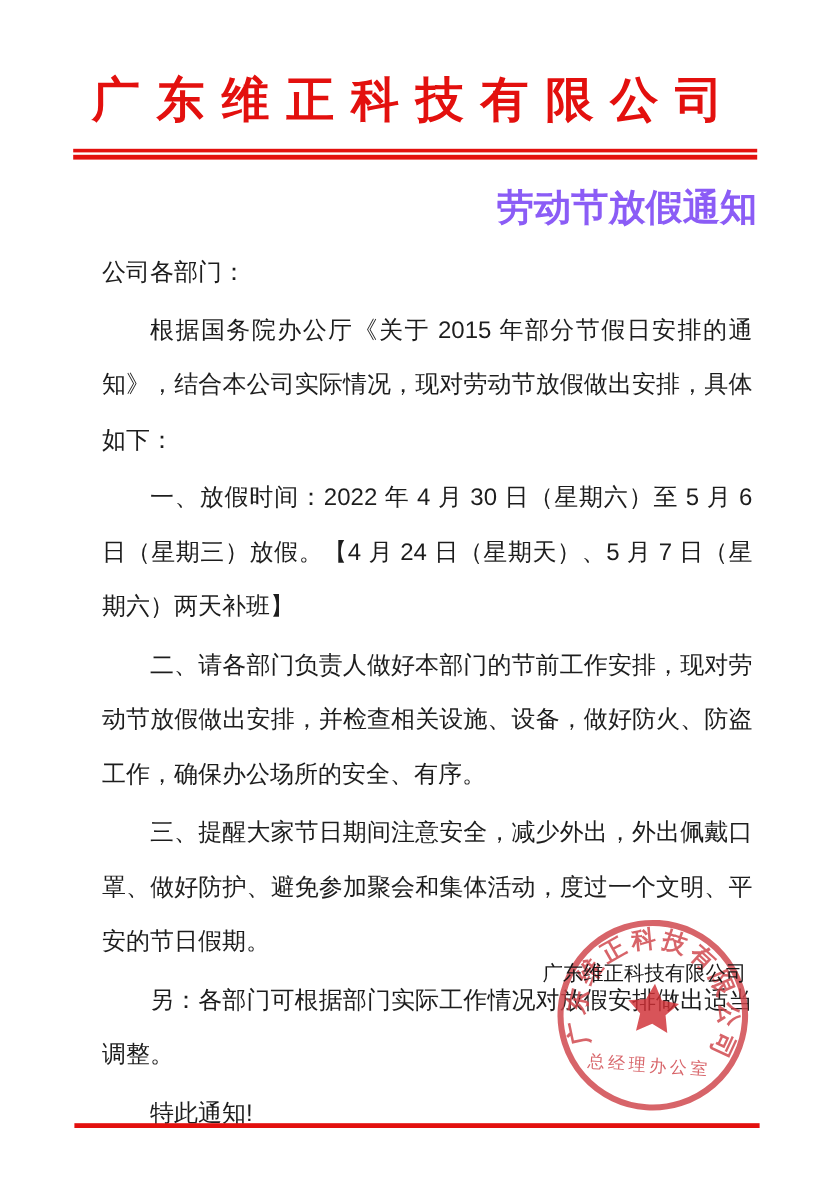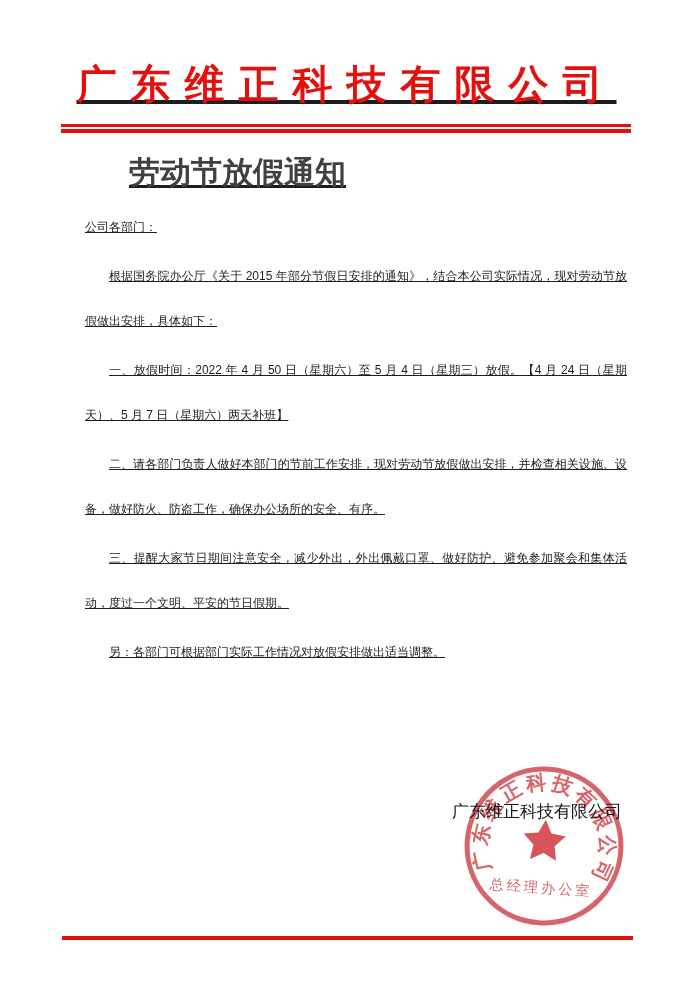--- a/index.html
+++ b/index.html
@@ -7,21 +7,21 @@
     --seal-red:#cf4349;
     --ink:#1d1d1d;
   }
   html,body{margin:0;padding:0;}
   body{
     width:693px;height:1000px;background:#ffffff;
     font-family:"Liberation Sans","DejaVu Sans",sans-serif;
     color:var(--ink);
     overflow:hidden;
   }
-  .page{position:relative;width:693px;height:864px;background:#fff;text-decoration:underline;}
+  .page{position:relative;width:693px;height:864px;background:#fff;}
 
   
   .company-name{
     padding-top:60px;
     text-align:center;
     color:var(--red);
     font-size:40px;
     font-weight:bold;
     letter-spacing:14px;
     line-height:48px;
@@ -31,33 +31,33 @@
     margin:16px 62px 0 61px;
     height:2px;
     border-top:3px solid var(--red);
     border-bottom:4px solid var(--red);
   }
 
   
   .notice-title{
     margin:22px 62px 0 62px;
     padding-left:67px;
-    text-align:left;
+    text-align:right;
     font-size:31px;
     font-weight:bold;
     line-height:36px;
-    color:#404040;
+    color:#8b5cf6;
     white-space:nowrap;
   }
 
   
   .notice-body{
     margin:14px 62px 0 62px;
     padding:0 4px 0 23px;
-    font-size:12px;
+    font-size:20px;
     line-height:45.5px;
     text-align:justify;
     color:var(--ink);
   }
   .notice-body p{margin:0 0 3px 0;}
   .notice-body p.ind{text-indent:2em;}
 
   
   .signature-block{
     position:absolute;
@@ -102,24 +102,25 @@
 
   <div class="company-name">广东维正科技有限公司</div>
 
   <div class="header-rule"></div>
 
   <div class="notice-title">劳动节放假通知</div>
 
   <div class="notice-body">
     <p>公司各部门：</p>
     <p class="ind">根据国务院办公厅《关于 2015 年部分节假日安排的通知》，结合本公司实际情况，现对劳动节放假做出安排，具体如下：</p>
-    <p class="ind">一、放假时间：2022 年 4 月 50 日（星期六）至 5 月 4 日（星期三）放假。【4 月 24 日（星期天）、5 月 7 日（星期六）两天补班】</p>
+    <p class="ind">一、放假时间：2022 年 4 月 30 日（星期六）至 5 月 6 日（星期三）放假。【4 月 24 日（星期天）、5 月 7 日（星期六）两天补班】</p>
     <p class="ind">二、请各部门负责人做好本部门的节前工作安排，现对劳动节放假做出安排，并检查相关设施、设备，做好防火、防盗工作，确保办公场所的安全、有序。</p>
     <p class="ind">三、提醒大家节日期间注意安全，减少外出，外出佩戴口罩、做好防护、避免参加聚会和集体活动，度过一个文明、平安的节日假期。</p>
     <p class="ind">另：各部门可根据部门实际工作情况对放假安排做出适当调整。</p>
+    <p class="ind">特此通知!</p>
   </div>
 
   <svg class="company-seal" viewBox="0 0 170 170" xmlns="http://www.w3.org/2000/svg">
     <defs>
       <path id="sealArc" d="M 36.5 113 A 56 56 0 1 1 133.5 113" fill="none"></path>
     </defs>
     <circle cx="85" cy="85" r="76" fill="none" stroke="#cf4349" stroke-width="5"></circle>
     <text font-size="20" fill="#cf4349" letter-spacing="3.5" font-family="Liberation Sans, DejaVu Sans, sans-serif" font-weight="bold">
       <textPath href="#sealArc" startOffset="2">广东维正科技有限公司</textPath>
     </text>

